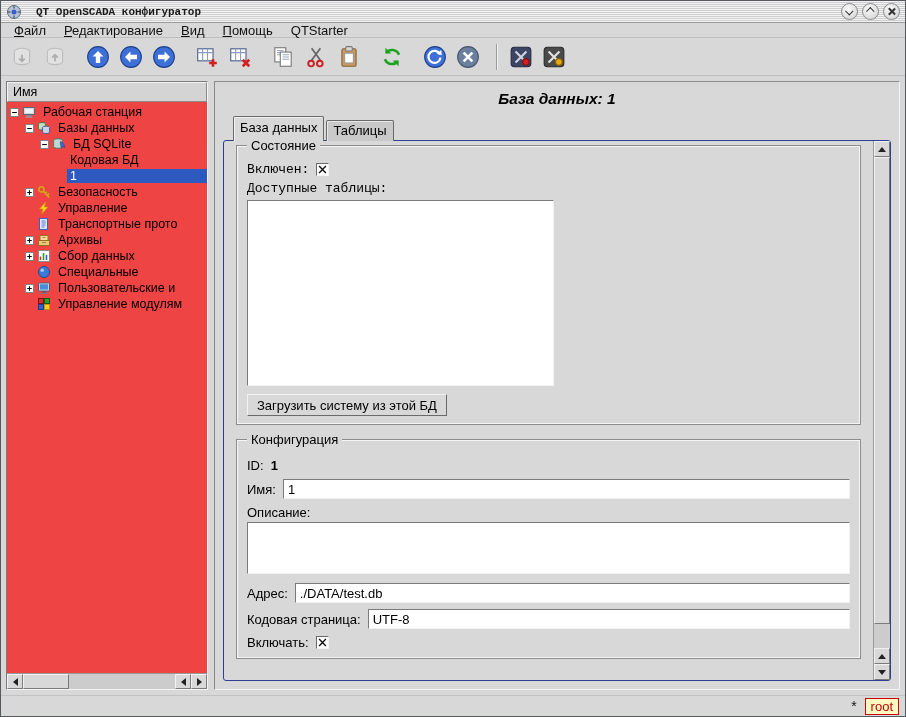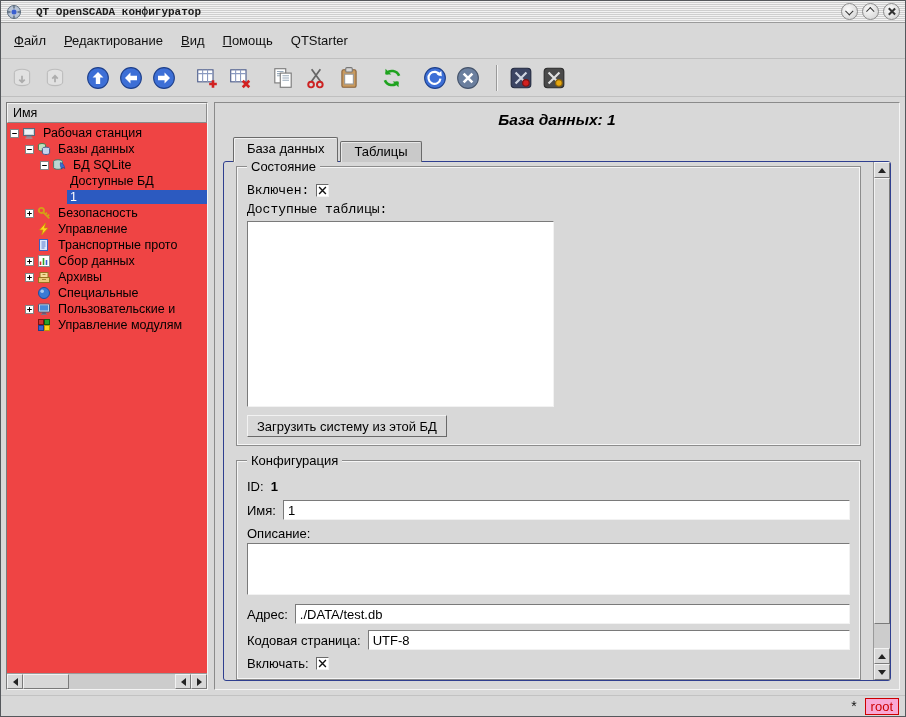--- a/index.html
+++ b/index.html
@@ -19,21 +19,21 @@
     background:radial-gradient(circle at 40% 35%, #fafafa, #cfcfcf); border:1px solid #8a8a8a; border-radius:50%; }
   .chev { width:6px; height:6px; border-left:1.6px solid #333; border-bottom:1.6px solid #333; }
   .chev.down { transform:rotate(-45deg) translate(0,-1px); }
   .chev.up { transform:rotate(135deg) translate(0,1px); }
   .close-x { position:relative; width:9px; height:9px; }
   .close-x::before,.close-x::after { content:""; position:absolute; left:4px; top:0; width:1.6px; height:9px; background:#333; }
   .close-x::before { transform:rotate(45deg); }
   .close-x::after { transform:rotate(-45deg); }
 
   
-  .menubar { height:36px; flex:none; display:flex; align-items:center; padding:0 4px; border-bottom:1px solid #bfbfbf; background:#d8d8d8; }
+  .menubar { height:15px; flex:none; display:flex; align-items:center; padding:0 4px; border-bottom:1px solid #bfbfbf; background:#d8d8d8; }
   .menu-item { padding:3px 9px; color:#111; }
   .toolbar { height:38px; flex:none; display:flex; align-items:center; padding:0 6px; border-bottom:1px solid #bfbfbf; background:#d8d8d8; }
   .tool-btn { width:30px; height:30px; flex:none; display:flex; align-items:center; justify-content:center; margin-right:3px; }
   .tool-btn.gap { margin-left:10px; }
   .tool-btn.disabled { opacity:.45; filter:grayscale(.8); }
   .ticon24, .ticon24 svg { width:24px; height:24px; display:block; }
   .tool-sep { width:2px; height:26px; margin:0 8px 0 10px; border-left:1px solid #9a9a9a; border-right:1px solid #f2f2f2; }
 
   
   .central { flex:1; display:flex; gap:6px; padding:5px; min-height:0; }
@@ -58,21 +58,21 @@
   .tri { width:0; height:0; border:4px solid transparent; }
   .tri.left  { border-right:5px solid #222; border-left:none; }
   .tri.right { border-left:5px solid #222; border-right:none; }
   .tri.up    { border-bottom:5px solid #222; border-top:none; }
   .tri.down  { border-top:5px solid #222; border-bottom:none; }
 
   
   .main-panel { flex:1; display:flex; flex-direction:column; border:1px solid; border-color:#8a8a8a #f4f4f4 #f4f4f4 #8a8a8a; background:#d8d8d8; padding:2px 8px 8px; min-width:0; min-height:0; }
   .page-title { flex:none; text-align:center; font-weight:bold; font-style:italic; font-size:15.5px; padding:6px 0 8px; }
   .tabs { flex:none; display:flex; align-items:flex-end; margin-left:10px; position:relative; z-index:2; margin-bottom:-1px; height:25px; }
-  .tab { padding:3px 13px; background:#d8d8d8; border:1px solid #6a6a6a; border-bottom:none; border-radius:2px 2px 0 0; }
+  .tab { padding:3px 6px; background:#d8d8d8; border:1px solid #6a6a6a; border-bottom:none; border-radius:2px 2px 0 0; }
   .tab.active { height:25px; box-shadow:inset 1px 1px 0 #f2f2f2; }
   .tab:not(.active) { height:21px; background:#c9c9c9; margin-left:2px; box-shadow:inset 1px 1px 0 #e8e8e8; padding-top:2px; }
   .tab-frame { flex:1; display:flex; border:1px solid #2f3f8f; border-radius:3px; min-height:0; background:#d8d8d8; }
   .tab-content { flex:1; padding:10px 12px 4px; overflow:hidden; min-width:0; position:relative; }
   .vscroll { flex:none; width:17px; display:flex; flex-direction:column; background:#cccccc; border-left:1px solid #9a9a9a; }
   .vtrack { flex:1; position:relative; }
   .vthumb { position:absolute; left:0; right:0; top:0; bottom:24px; background:#d8d8d8; border:1px solid; border-color:#f2f2f2 #7a7a7a #7a7a7a #f2f2f2; }
   .vscroll .sb-btn { width:100%; height:16px; }
 
   
@@ -87,21 +87,21 @@
   .checkbox svg { width:11px; height:11px; display:block; }
   .listbox { width:307px; height:186px; background:#fff; border:1px solid; border-color:#7a7a7a #f2f2f2 #f2f2f2 #7a7a7a; margin:2px 0 8px; }
   .btn { height:22px; padding:0 9px; font:13px "Liberation Sans",sans-serif; color:#000; background:#d8d8d8; border:1px solid; border-color:#f2f2f2 #6a6a6a #6a6a6a #f2f2f2; cursor:default; }
   .text { flex:1; height:20px; background:#fff; border:1px solid; border-color:#7a7a7a #f2f2f2 #f2f2f2 #7a7a7a; padding:1px 4px; font:13px "Liberation Sans",sans-serif; color:#000; min-width:0; }
   .descr { width:100%; height:52px; resize:none; background:#fff; border:1px solid; border-color:#7a7a7a #f2f2f2 #f2f2f2 #7a7a7a; font:13px "Liberation Sans",sans-serif; padding:2px 4px; }
   .id-val { font-weight:bold; }
 
   
   .statusbar { flex:none; height:21px; display:flex; align-items:center; justify-content:flex-end; gap:8px; padding:0 6px; border-top:1px solid #c2c2c2; background:#d8d8d8; }
   .status-mod { font-size:14px; color:#111; }
-  .status-user { color:#c00; border:1px solid #c00; background:#f9a8d4; padding:0 5px; height:17px; line-height:15px; }
+  .status-user { color:#c00; border:1px solid #c00; background:#fef9c3; padding:0 5px; height:17px; line-height:15px; }
 </style>
 </head>
 <body>
 
 <div class="window">
 
   <div class="titlebar">
     <span class="title-icon">
         <svg viewBox="0 0 16 16">
           <circle cx="8" cy="8" r="6.5" fill="#b8c4d6" stroke="#5a6b7c"></circle>
@@ -324,21 +324,21 @@
                   <ellipse cx="6" cy="3.4" rx="4.4" ry="1.7"></ellipse>
                   <path d="M1.6 3.4v6.2c0 .9 2 1.7 4.4 1.7s4.4-.8 4.4-1.7V3.4"></path>
                 </g>
                 <path d="M8.5 4.5c2 .5 4 3 4.3 6l-2-1.2-1 1.8c-1.2-1.8-1.9-4.8-1.3-6.6z" fill="#3a6fd6" stroke="#1c3f8c" stroke-width=".6"></path>
               </svg>
             </span>
             <span class="tlabel">БД SQLite</span>
           </div>
           <div class="trow" style="padding-left: 48px;">
             <span class="tspace"></span>
-            <span class="tlabel">Доступные БД</span>
+            <span class="tlabel">Кодовая БД</span>
           </div>
           <div class="trow" style="padding-left: 48px;">
             <span class="tspace"></span>
             <span class="tlabel sel">1</span>
           </div>
           <div class="trow" style="padding-left: 18px;">
             <span class="texp">
               <svg viewBox="0 0 9 9">
                 <rect x="0.5" y="0.5" width="8" height="8" fill="#fff" stroke="#848484"></rect>
                 <path d="M2.2 4.5h4.6" stroke="#000" stroke-width="1"></path>
@@ -364,55 +364,55 @@
           </div>
           <div class="trow" style="padding-left: 18px;">
             <span class="tspace"></span>
             <span class="ticon">
               <svg viewBox="0 0 14 14">
                 <rect x="2.5" y="1.5" width="8" height="11" fill="#dbe7fb" stroke="#3a5fc0"></rect>
                 <path d="M4.5 4h4M4.5 6h4M4.5 8h4M4.5 10h3" stroke="#3a5fc0" stroke-width=".8"></path>
               </svg>
             </span>
             <span class="tlabel">Транспортные прото</span>
+          </div>
+          <div class="trow" style="padding-left: 18px;">
+            <span class="texp">
+              <svg viewBox="0 0 9 9">
+                <rect x="0.5" y="0.5" width="8" height="8" fill="#fff" stroke="#848484"></rect>
+                <path d="M2.2 4.5h4.6" stroke="#000" stroke-width="1"></path>
+                <path d="M4.5 2.2v4.6" stroke="#000" stroke-width="1"></path>
+              </svg>
+            </span>
+            <span class="ticon">
+              <svg viewBox="0 0 14 14">
+                <rect x="1.5" y="7.5" width="11" height="5" fill="#eac97a" stroke="#9a7020"></rect>
+                <rect x="3" y="2.5" width="8" height="5" fill="#f4dc9a" stroke="#9a7020"></rect>
+                <path d="M5.5 4.5h3M5 9.5h4" stroke="#9a7020" stroke-width=".8"></path>
+              </svg>
+            </span>
+            <span class="tlabel">Архивы</span>
           </div>
           <div class="trow" style="padding-left: 18px;">
             <span class="texp">
               <svg viewBox="0 0 9 9">
                 <rect x="0.5" y="0.5" width="8" height="8" fill="#fff" stroke="#848484"></rect>
                 <path d="M2.2 4.5h4.6" stroke="#000" stroke-width="1"></path>
                 <path d="M4.5 2.2v4.6" stroke="#000" stroke-width="1"></path>
               </svg>
             </span>
             <span class="ticon">
               <svg viewBox="0 0 14 14">
                 <rect x="1.5" y="1.5" width="11" height="11" fill="#fff" stroke="#8a8a8a"></rect>
                 <path d="M3.5 11V7.5" stroke="#d23030" stroke-width="1.6"></path>
                 <path d="M6.5 11V4" stroke="#2aa02a" stroke-width="1.6"></path>
                 <path d="M9.5 11V6" stroke="#3a5fd0" stroke-width="1.6"></path>
               </svg>
             </span>
             <span class="tlabel">Сбор данных</span>
-          </div>
-          <div class="trow" style="padding-left: 18px;">
-            <span class="texp">
-              <svg viewBox="0 0 9 9">
-                <rect x="0.5" y="0.5" width="8" height="8" fill="#fff" stroke="#848484"></rect>
-                <path d="M2.2 4.5h4.6" stroke="#000" stroke-width="1"></path>
-                <path d="M4.5 2.2v4.6" stroke="#000" stroke-width="1"></path>
-              </svg>
-            </span>
-            <span class="ticon">
-              <svg viewBox="0 0 14 14">
-                <rect x="1.5" y="7.5" width="11" height="5" fill="#eac97a" stroke="#9a7020"></rect>
-                <rect x="3" y="2.5" width="8" height="5" fill="#f4dc9a" stroke="#9a7020"></rect>
-                <path d="M5.5 4.5h3M5 9.5h4" stroke="#9a7020" stroke-width=".8"></path>
-              </svg>
-            </span>
-            <span class="tlabel">Архивы</span>
           </div>
           <div class="trow" style="padding-left: 18px;">
             <span class="tspace"></span>
             <span class="ticon">
               <svg viewBox="0 0 14 14">
                 <circle cx="7" cy="7" r="5.5" fill="#3a7bd5" stroke="#1d4e9e"></circle>
                 <circle cx="5.2" cy="5.2" r="1.8" fill="#a9c9ef"></circle>
               </svg>
             </span>
             <span class="tlabel">Специальные</span>

